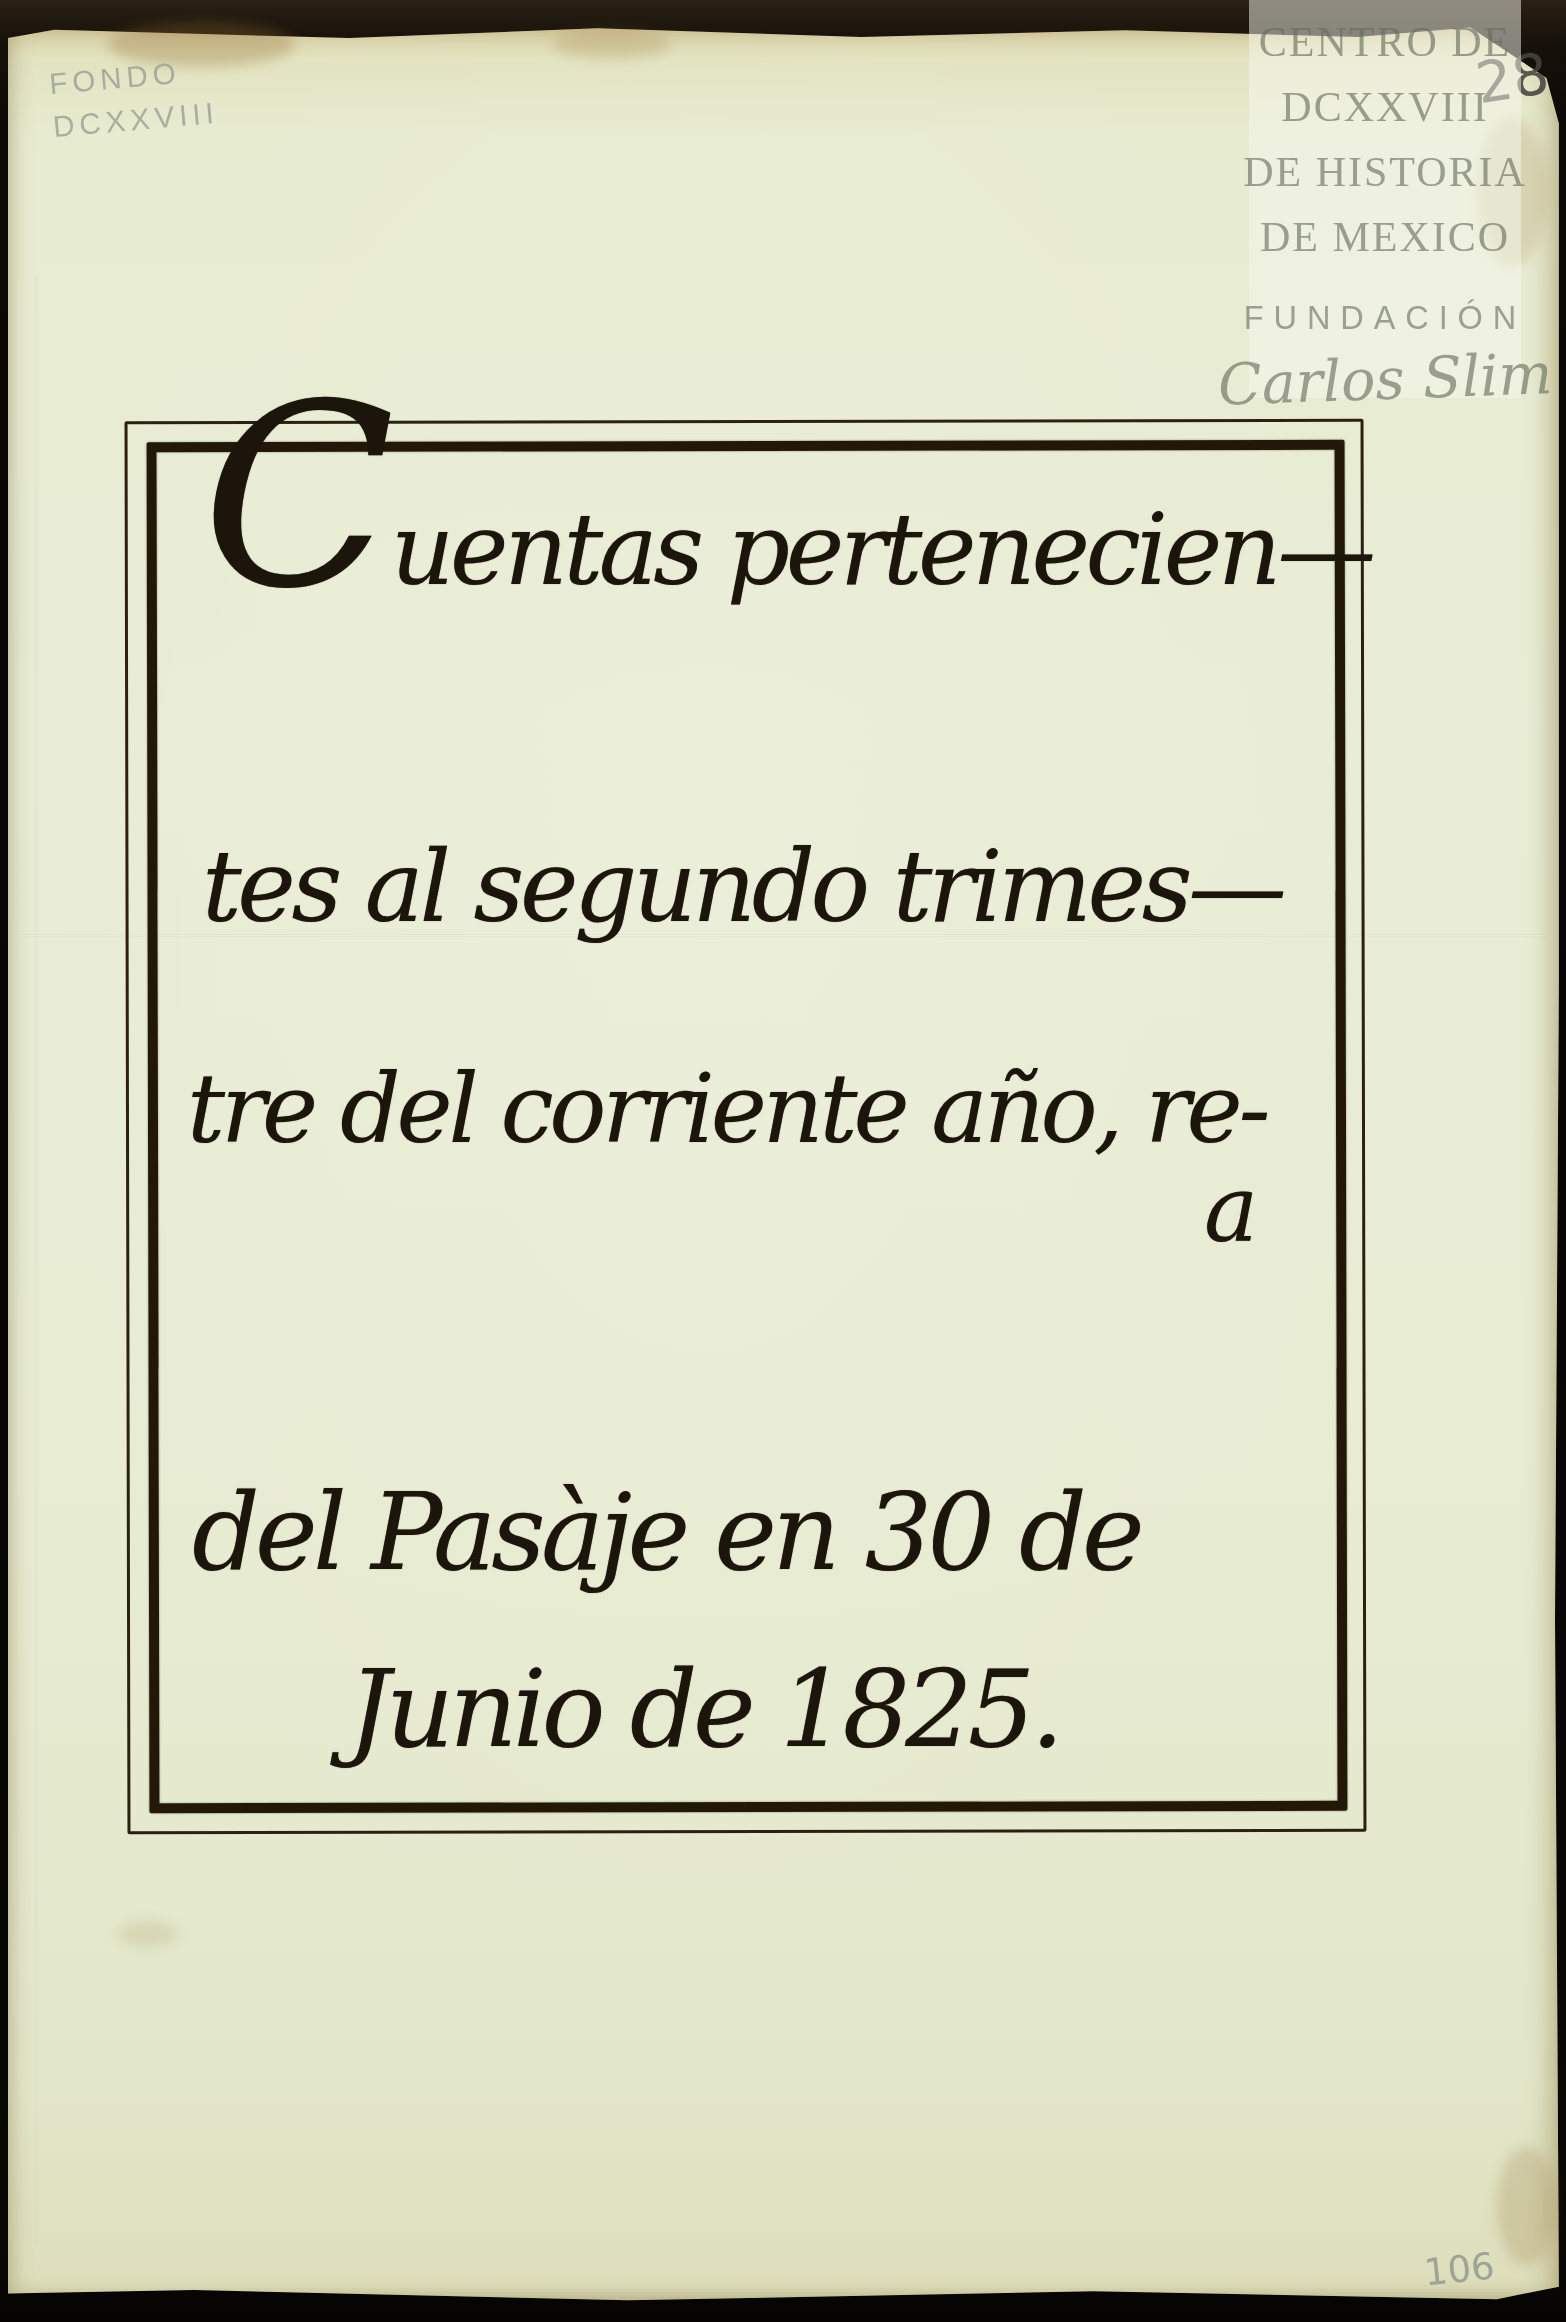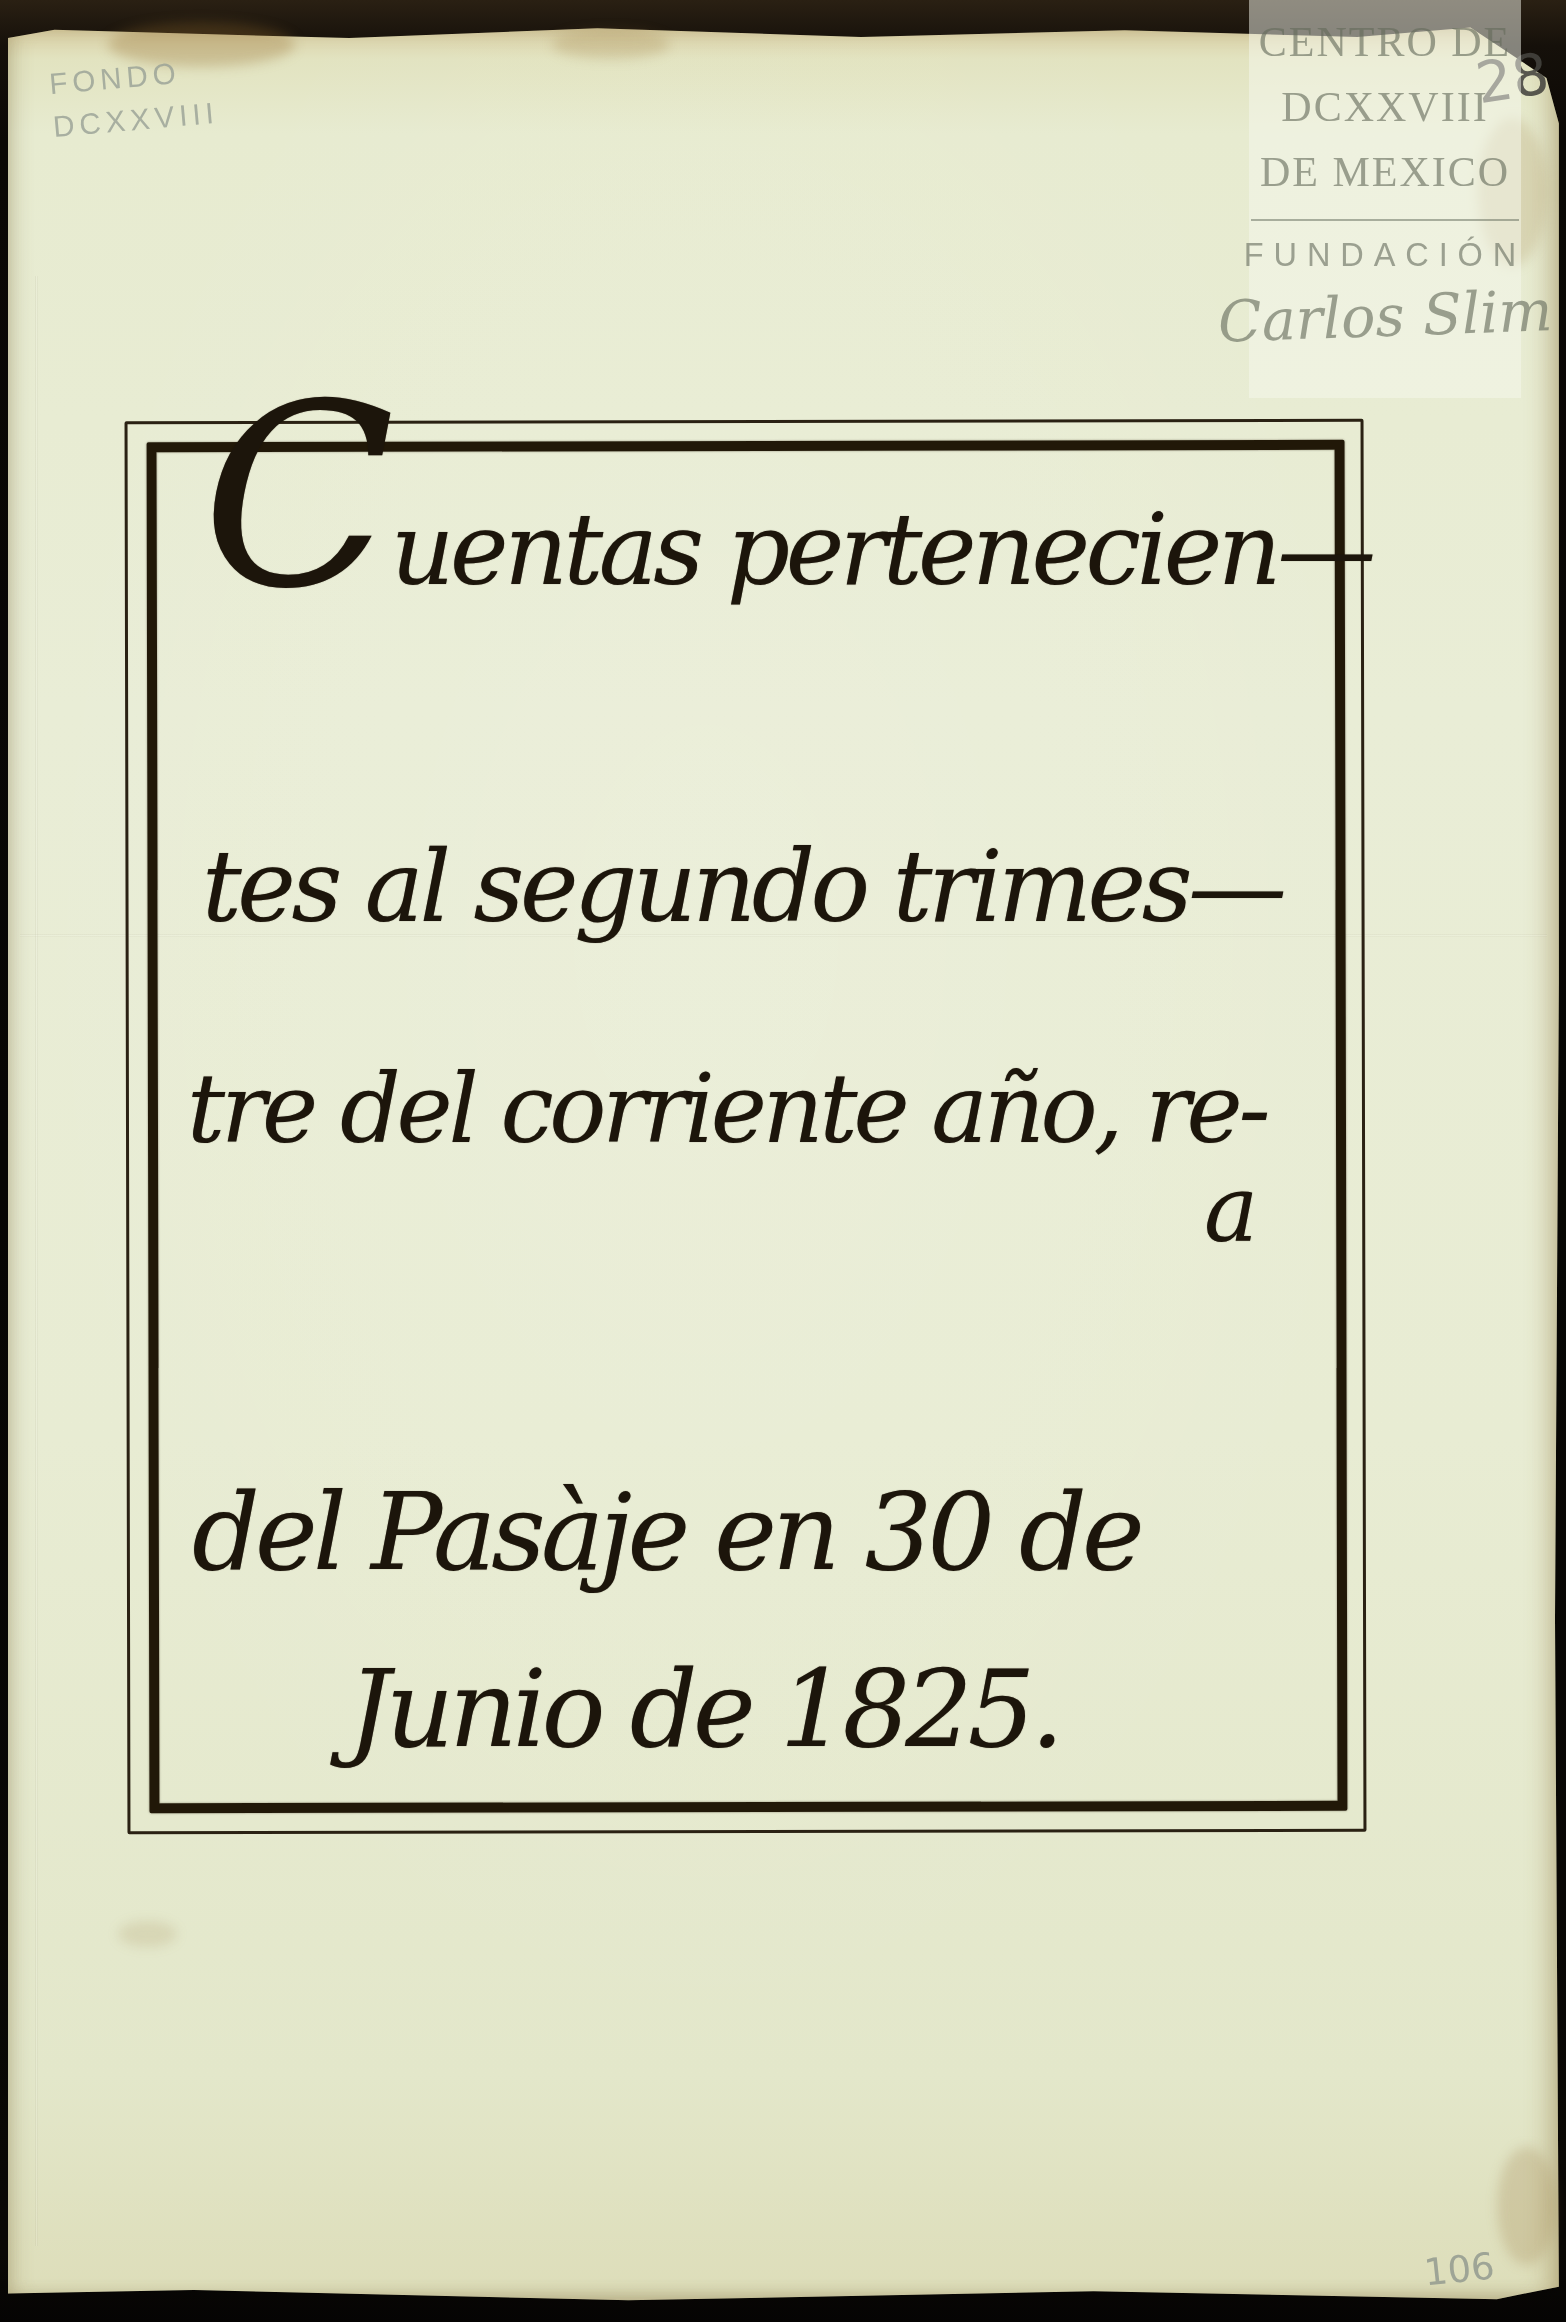--- a/index.html
+++ b/index.html
@@ -102,20 +102,21 @@
   <div class="fondo-note">
     <div>FONDO</div>
     <div>DCXXVIII</div>
   </div>
   <div class="pencil-28">28</div>
   <div class="folio-106">106</div>
 
   <div class="wm">
     <div class="wm-line">CENTRO DE</div>
     <div class="wm-line">DCXXVIII</div>
+    <div class="wm-line">DE HISTORIA</div>
     <div class="wm-line">DE MEXICO</div>
     <div class="wm-rule"></div>
     <div class="wm-fund">FUNDACIÓN</div>
     <div class="wm-sig">Carlos Slim</div>
   </div>
 
   <div class="frame-outer"></div>
   <div class="frame-inner"></div>
 
   <div class="ms ms-l1">Cuentas pertenecien—</div>

